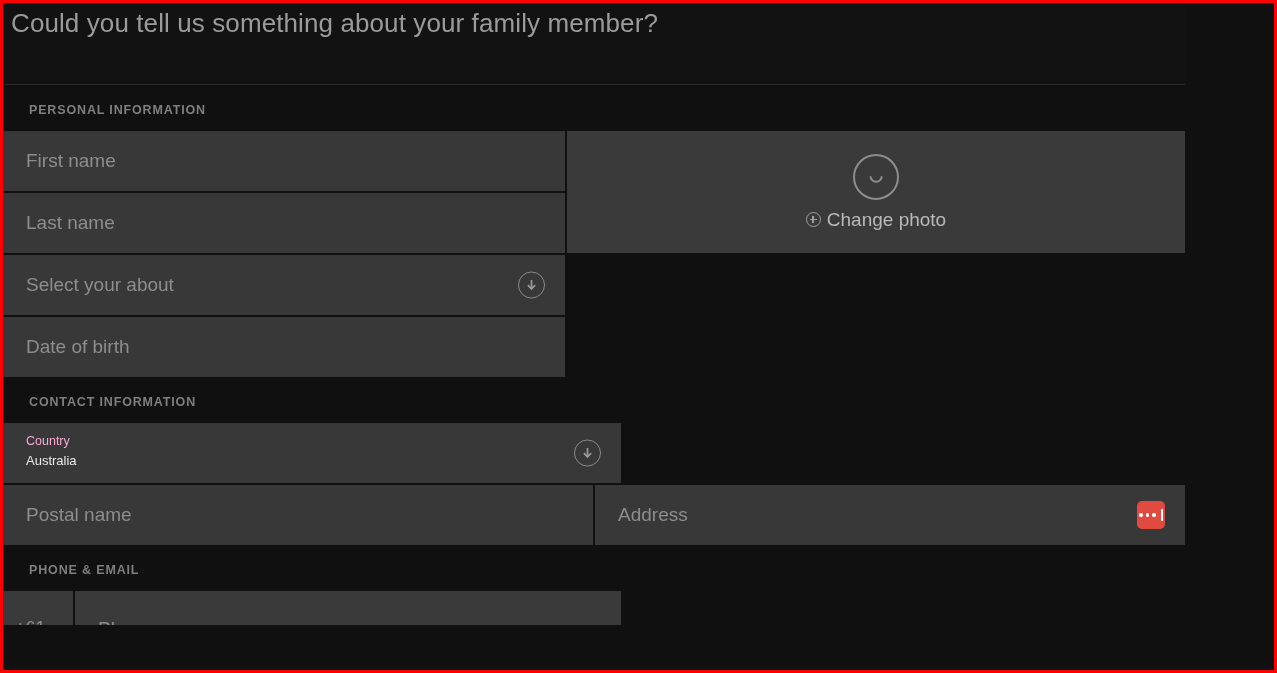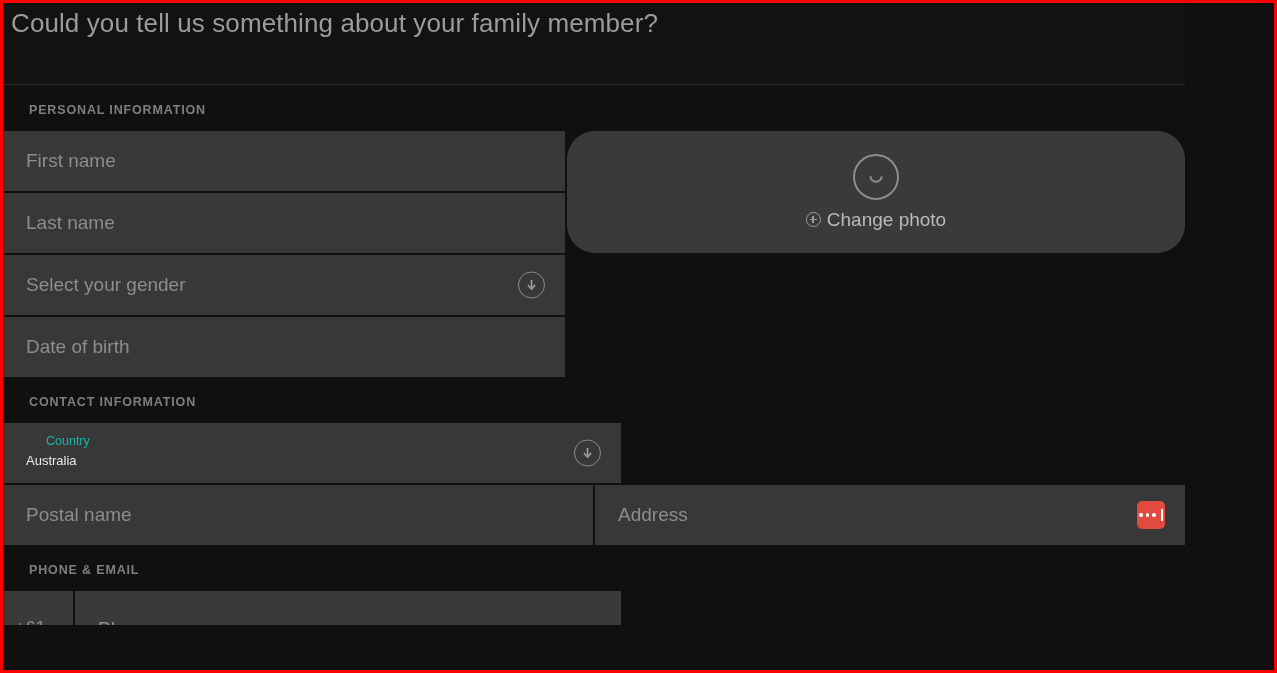--- a/index.html
+++ b/index.html
@@ -84,24 +84,23 @@
   }
 
   .field.filled {
     flex-direction: column;
     align-items: flex-start;
     justify-content: center;
     padding-left: 23px;
   }
   .field .mini-label {
     font-size: 12.5px;
-    color: #14b8a6;
+    color: #f9a8d4;
     line-height: 15px;
     margin-bottom: 1px;
-    margin-left: 20px;
   }
   .field .value {
     font-size: 13px;
     color: #e9e9e9;
     line-height: 22px;
     white-space: nowrap;
   }
 
   
   .trail {
@@ -150,21 +149,20 @@
 
   
   .photo-panel {
     width: 618px;
     height: 122px;
     background: #3a3a3a;
     display: flex;
     flex-direction: column;
     align-items: center;
     justify-content: center;
-    border-radius: 28px;
   }
   .avatar {
     width: 46px;
     height: 46px;
     border-radius: 50%;
     border: 2px solid #8d8d8d;
     box-sizing: border-box;
     display: flex;
     align-items: center;
     justify-content: center;
@@ -261,21 +259,21 @@
           <span class="placeholder">First name</span>
         </div>
         <div style="height:2px"></div>
 
         <div class="field">
           <span class="placeholder">Last name</span>
         </div>
         <div style="height:2px"></div>
 
         <div class="field">
-          <span class="placeholder">Select your gender</span>
+          <span class="placeholder">Select your about</span>
           <span class="trail">
             <span class="circle-arrow">
               <svg width="15" height="15" viewBox="0 0 15 15">
                 <path d="M7.5 2.6 L7.5 11" stroke="#9a9a9a" stroke-width="1.7" fill="none"></path>
                 <path d="M3.9 7.6 L7.5 11.4 L11.1 7.6" stroke="#9a9a9a" stroke-width="1.7" fill="none" stroke-linejoin="miter"></path>
               </svg>
             </span>
           </span>
         </div>
         <div style="height:2px"></div>

